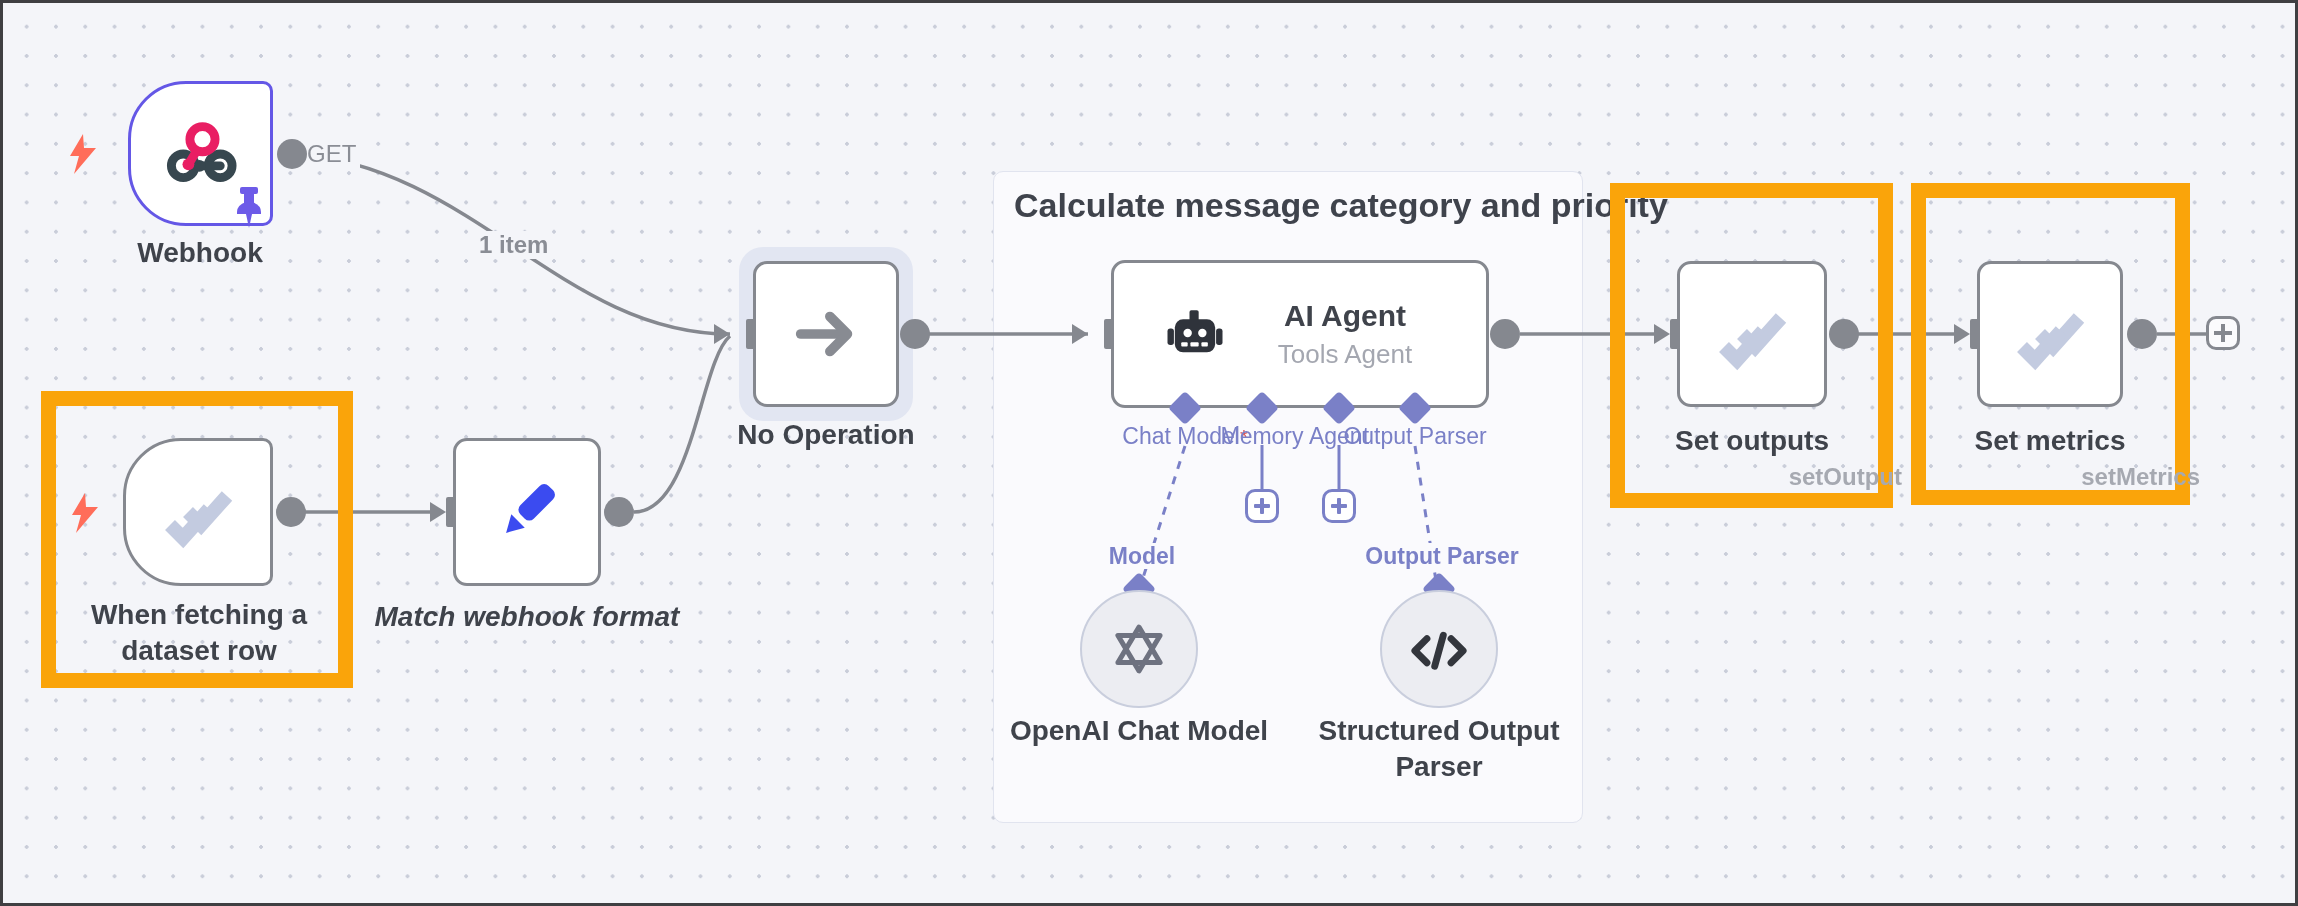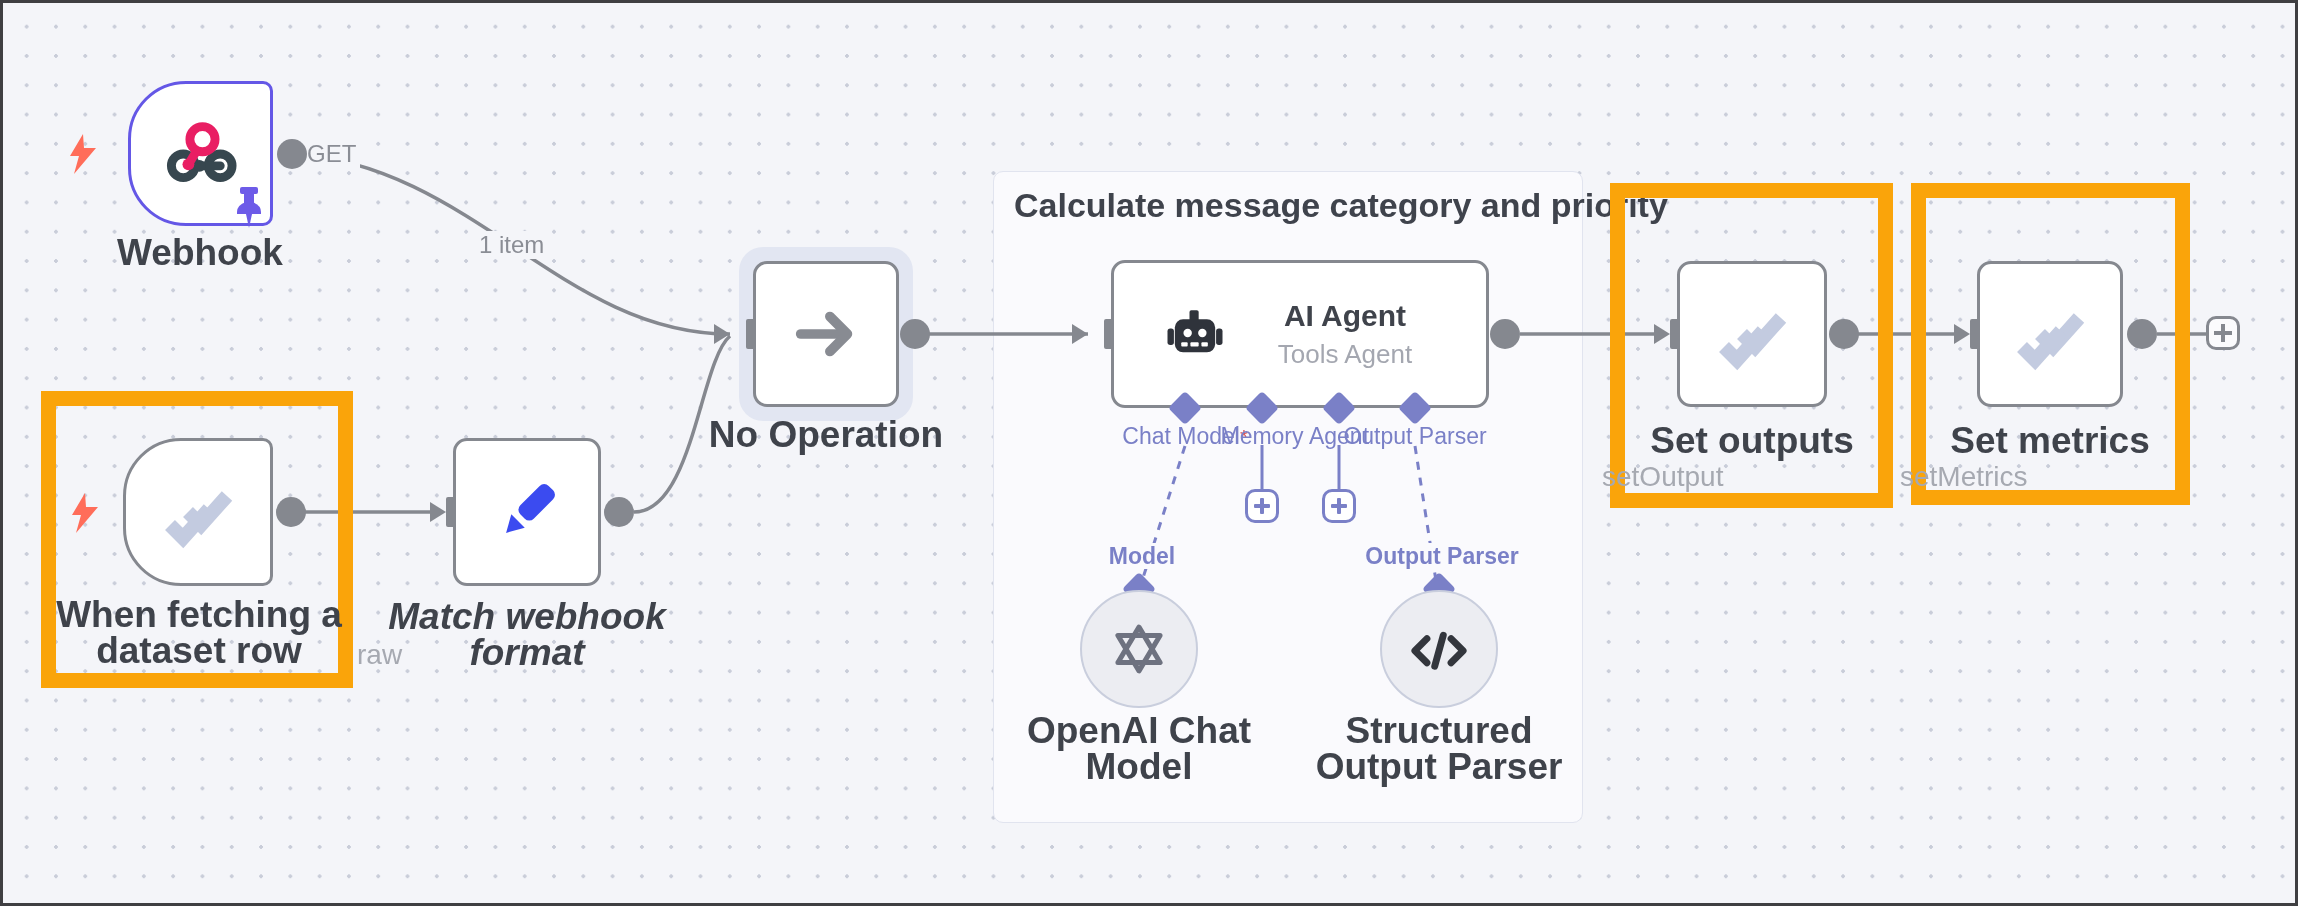--- a/index.html
+++ b/index.html
@@ -33,24 +33,24 @@
   
   .node-box{
     position:absolute;box-sizing:border-box;background:#fff;
     border:3px solid #85888f;border-radius:14px;
     display:flex;align-items:center;justify-content:center;
   }
   .node-box.trigger{border-radius:58px 10px 10px 58px;}
   .node-box.webhook{border-color:#6457e6;}
   .halo{position:absolute;background:#e2e6f2;border-radius:24px;}
   .node-label{
-    position:absolute;text-align:center;color:#3f434b;font-size:37px;font-weight:600;line-height:36px;
+    position:absolute;text-align:center;color:#3f434b;font-size:28px;font-weight:600;line-height:36px;
   }
   .node-sub{
-    position:absolute;text-align:left;color:#a6a9b1;font-size:28px;font-weight:400;line-height:28px;
+    position:absolute;text-align:right;color:#a6a9b1;font-size:24px;font-weight:700;line-height:28px;
   }
   .out-dot{
     position:absolute;width:30px;height:30px;border-radius:50%;background:#85888f;
   }
   .in-bar{position:absolute;width:13px;height:30px;background:#85888f;border-radius:2px;}
   .in-tri{
     position:absolute;width:0;height:0;
     border-left:16px solid #85888f;border-top:10px solid transparent;border-bottom:10px solid transparent;
   }
   .bolt{position:absolute;width:32px;height:40px;}
@@ -100,21 +100,21 @@
     <path class="conn" d="M 1517 331 L 1651 331"></path>
     <path class="conn" d="M 1855 331 L 1951 331"></path>
     <path class="conn" d="M 2154 331 L 2203 331"></path>
     <path class="pconn" d="M 1259 442 L 1259 487"></path>
     <path class="pconn" d="M 1336 442 L 1336 487"></path>
     <path class="pconn dashed" d="M 1182 443 L 1139 578"></path>
     <path class="pconn dashed" d="M 1412 443 L 1433 578"></path>
   </svg>
 
   <div class="conn-label" style="left:300px;top:137px;">GET</div>
-  <div class="conn-label" style="left:472px;top:228px;">1 item</div>
+  <div class="conn-label" style="left:472px;top:228px;font-weight:bold;">1 item</div>
 
   <div class="hl" style="left:38px;top:388px;width:312px;height:297px;"></div>
   <div class="hl" style="left:1607px;top:180px;width:283px;height:325px;"></div>
   <div class="hl" style="left:1908px;top:180px;width:279px;height:322px;"></div>
 
   <svg class="bolt" style="left:65px;top:131px;" viewBox="0 0 32 40">
     <polygon points="15,0 2,22 11,22 6,40 28,14 16,14" fill="#ff6d5a"></polygon>
   </svg>
   <div class="node-box trigger webhook" style="left:125px;top:78px;width:145px;height:145px;">
     <svg width="74" height="74" viewBox="0 0 100 100">
@@ -153,21 +153,20 @@
   <div class="node-box" style="left:450px;top:435px;width:148px;height:148px;">
     <svg width="76" height="76" viewBox="0 0 72 72">
       <g transform="rotate(45 36 36)" fill="#3b4bf0">
         <rect x="27" y="4" width="18" height="38" rx="6"></rect>
         <polygon points="27,48 45,48 36,64"></polygon>
       </g>
     </svg>
   </div>
   <div class="out-dot" style="left:601px;top:494px;"></div>
   <div class="node-label" style="left:354px;top:596px;width:340px;font-style:italic;">Match webhook format</div>
-  <div class="node-sub" style="left:354px;top:638px;width:340px;">raw</div>
 
   <div class="halo" style="left:736px;top:244px;width:174px;height:174px;"></div>
   <div class="in-tri" style="left:711px;top:321px;"></div>
   <div class="in-bar" style="left:743px;top:316px;"></div>
   <div class="node-box" style="left:750px;top:258px;width:146px;height:146px;">
     <svg width="70" height="70" viewBox="0 0 72 72">
       <line x1="10" y1="36" x2="52" y2="36" stroke="#888b92" stroke-width="10" stroke-linecap="round"></line>
       <polyline points="40,18 58,36 40,54" stroke="#888b92" stroke-width="10" fill="none" stroke-linecap="round" stroke-linejoin="round"></polyline>
     </svg>
   </div>

